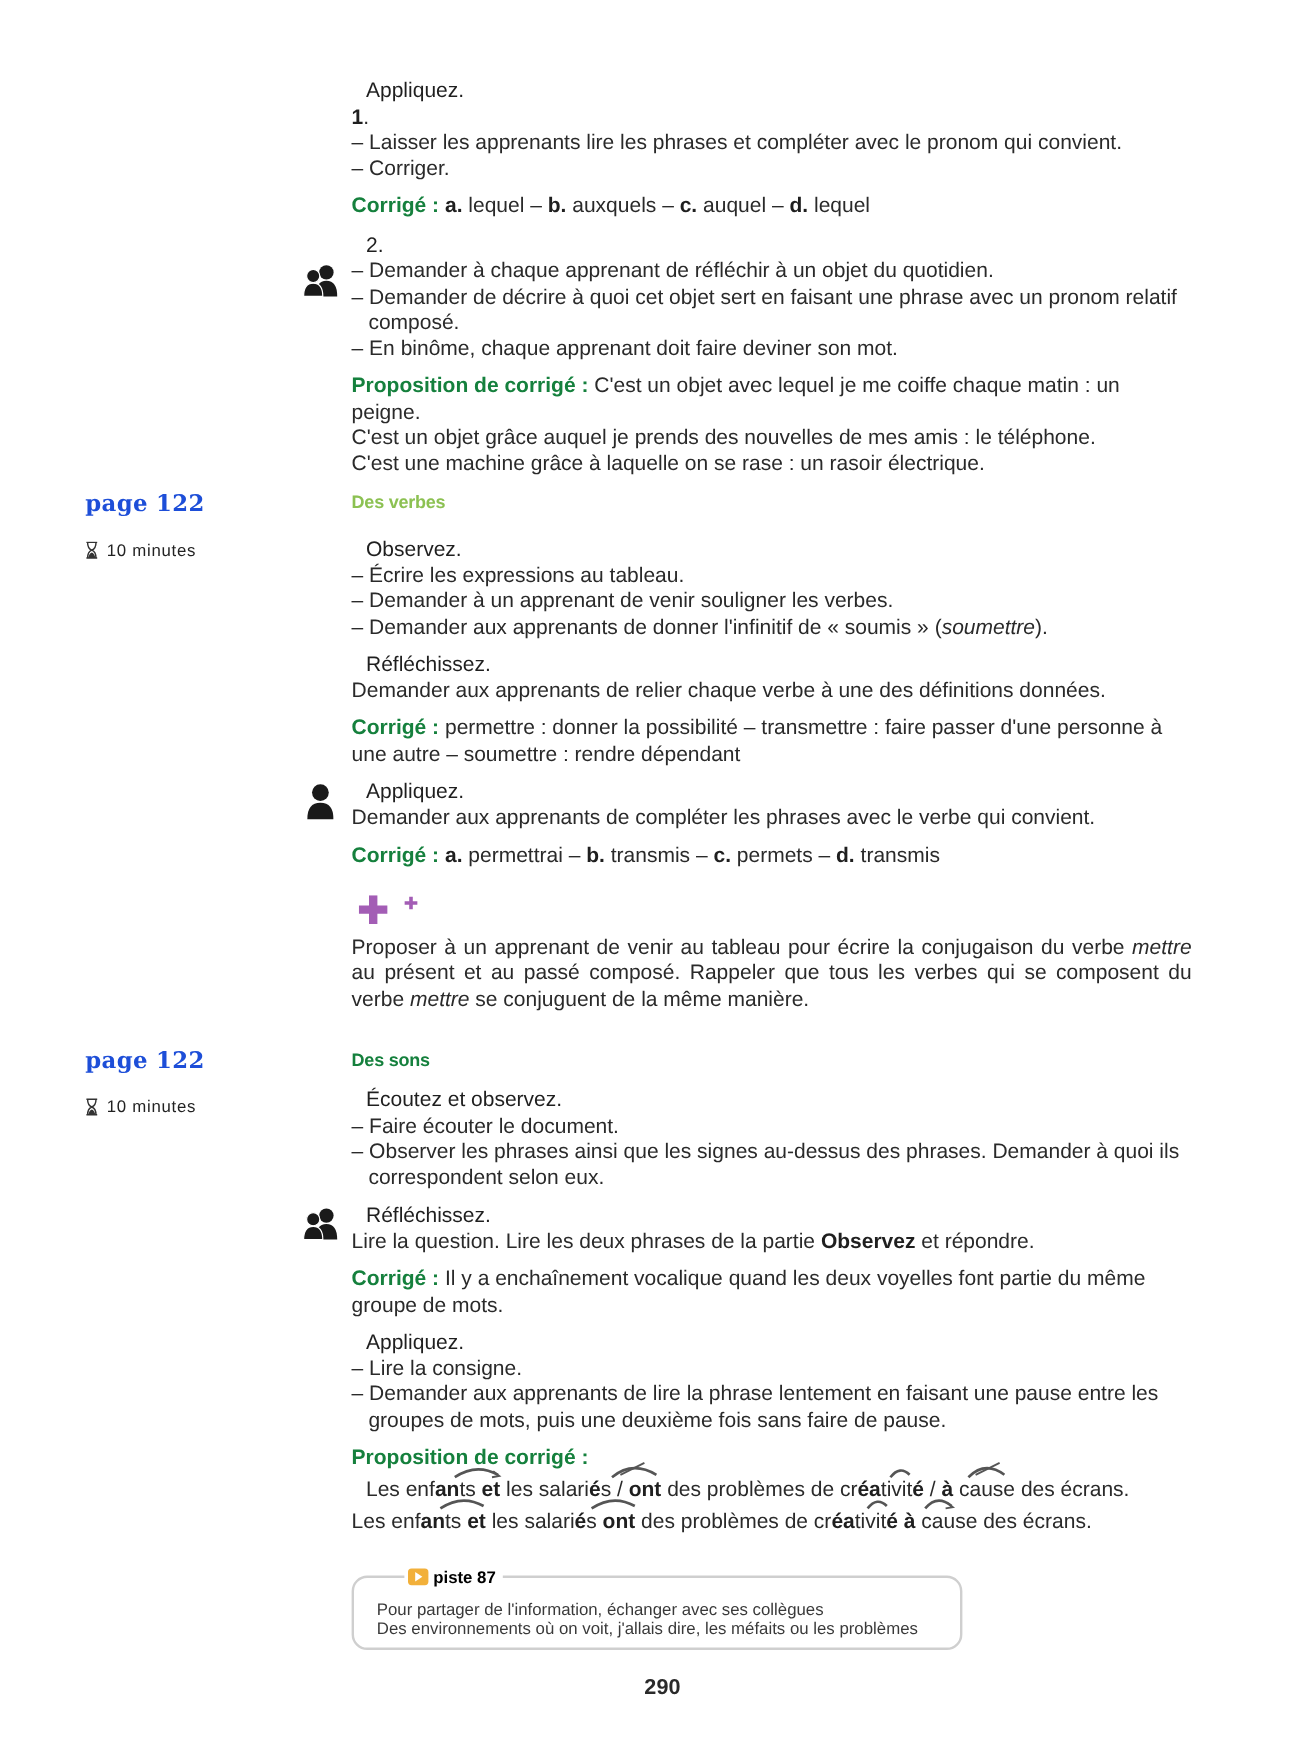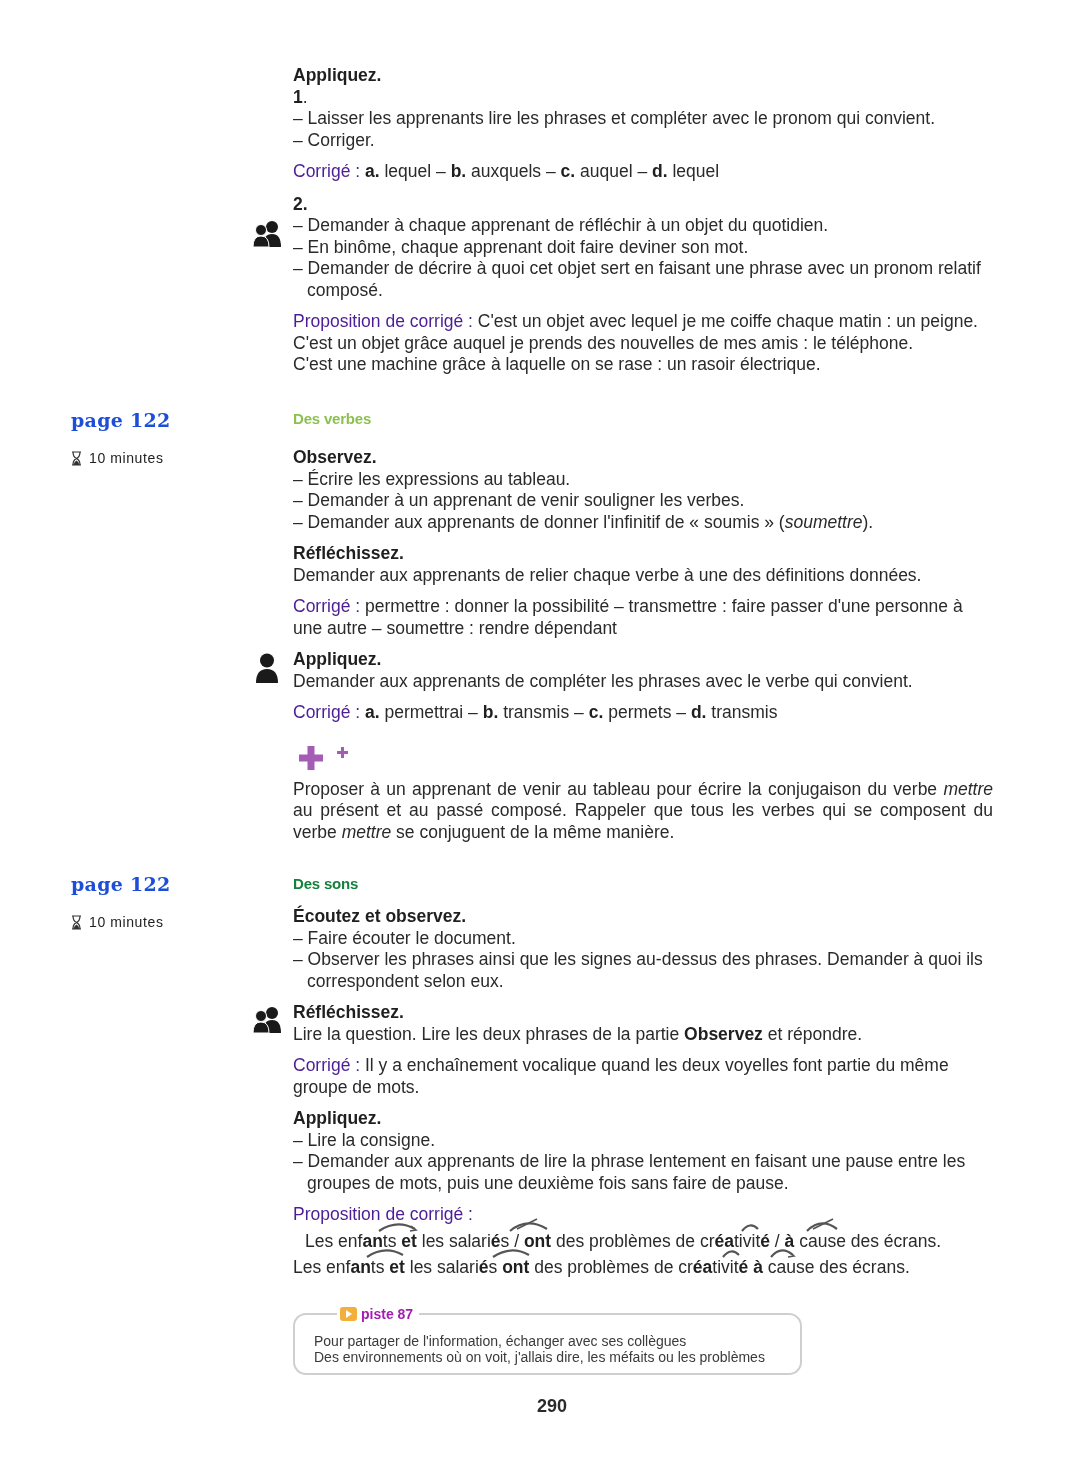--- a/index.html
+++ b/index.html
@@ -33,22 +33,22 @@
     .hourglass { width: 11px; height: 15px; display: inline-block; }
     .main { position: absolute; left: 293px; width: 700px; }
     .section-title {
       font-weight: bold;
       font-size: 15px;
       line-height: 26px;
       letter-spacing: -0.2px;
     }
     .title-green { color: #8cc152; }
     .title-purple { color: #15803d; }
-    .h { font-weight: bold; color: #1f1f1f; }
-    .pink { color: #4c1d95; font-weight: normal; }
+    .h { font-weight: normal; color: #1f1f1f; margin-left: 12px; }
+    .pink { color: #15803d; font-weight: bold; }
     .dash-line { padding-left: 14px; text-indent: -14px; }
     .block { margin-top: 10px; }
     .justify { text-align: justify; }
     .icon-abs { position: absolute; }
     .plus-row { display: flex; align-items: flex-end; gap: 14px; height: 30px; margin-top: 16px; margin-left: 6px; }
     .audio-box {
       position: absolute;
       left: 293px; top: 1313px;
       width: 509px; height: 62px;
       border: 2px solid #cfcfcf;
@@ -57,21 +57,21 @@
       font-size: 14px;
       line-height: 16px;
       color: #3a3a3a;
     }
     .audio-label {
       position: absolute;
       top: -10px; left: 42px;
       background: #fff;
       padding: 0 6px 0 3px;
       display: flex; align-items: center; gap: 4px;
-      color: #a21caf;
+      color: #000000;
       font-weight: bold;
       font-size: 14px;
       line-height: 18px;
     }
     .play-icon {
       width: 17px; height: 14px; background: #f2b03a; border-radius: 3px;
       position: relative; display: inline-block;
     }
     .play-icon::after {
       content: ""; position: absolute; left: 6px; top: 3px;
@@ -94,22 +94,22 @@
   <div class="dash-line">– Laisser les apprenants lire les phrases et compléter avec le pronom qui convient.</div>
   <div class="dash-line">– Corriger.</div>
 
   <div class="block">
     <span class="pink">Corrigé :</span>
     <b>a.</b><span> lequel – </span><b>b.</b><span> auxquels – </span><b>c.</b><span> auquel – </span><b>d.</b><span> lequel</span>
   </div>
 
   <div class="block h" style="margin-top:11px;">2.</div>
   <div class="dash-line">– Demander à chaque apprenant de réfléchir à un objet du quotidien.</div>
+  <div class="dash-line">– Demander de décrire à quoi cet objet sert en faisant une phrase avec un pronom relatif composé.</div>
   <div class="dash-line">– En binôme, chaque apprenant doit faire deviner son mot.</div>
-  <div class="dash-line">– Demander de décrire à quoi cet objet sert en faisant une phrase avec un pronom relatif composé.</div>
 
   <div class="block">
     <span class="pink">Proposition de corrigé :</span><span> C'est un objet avec lequel je me coiffe chaque matin : un peigne.</span><br>
     <span>C'est un objet grâce auquel je prends des nouvelles de mes amis : le téléphone.</span><br>
     <span>C'est une machine grâce à laquelle on se rase : un rasoir électrique.</span>
   </div>
 </div>
 
 <svg class="icon-abs" style="left:252px; top:220px;" width="32" height="28" viewBox="0 0 32 28">
   <circle cx="20" cy="7" r="6" fill="#1a1a1a"></circle>

